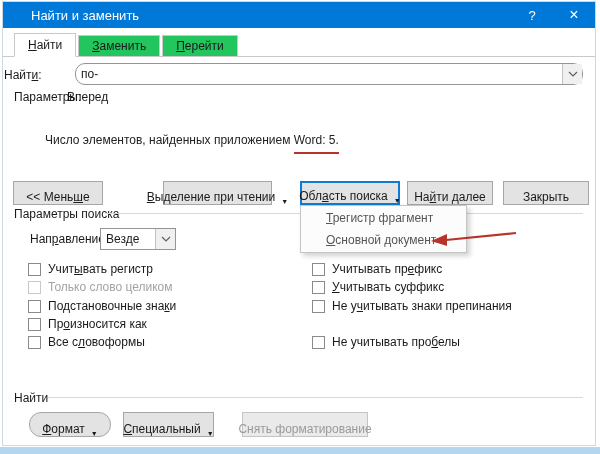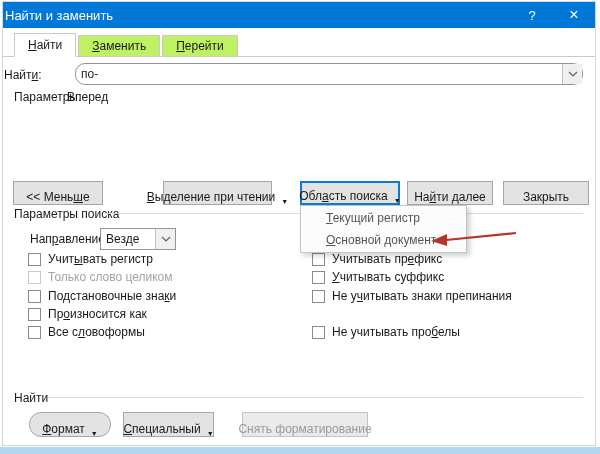--- a/index.html
+++ b/index.html
@@ -11,42 +11,42 @@
     font-size:12px; color:#1a1a1a;
     -webkit-font-smoothing:antialiased;
   }
   .bottom-strip { position:absolute; left:0; right:0; bottom:0; height:7px; background:#b5d6ef; }
   .window {
     position:absolute; left:2px; top:1px; width:594px; height:445px;
     background:#fff; border:1px solid #ccd8e4;
   }
   
   .titlebar { position:absolute; top:0; left:0; right:0; height:26px; background:#0078d7; color:#fff; display:flex; align-items:center; }
-  .titlebar .title { flex:1; padding-left:2px; font-size:13px; }
+  .titlebar .title { flex:1; padding-left:28px; font-size:13px; }
   .tb-btn { width:42px; height:26px; display:flex; align-items:center; justify-content:center; font-size:13px; cursor:default; }
   .tb-btn.close { font-size:16px; font-weight:400; }
   
   .tabbar { position:absolute; top:30px; left:0; right:0; height:25px; border-bottom:1px solid #c9c9c9; display:flex; align-items:flex-end; padding-left:11px; }
-  .tab { height:21px; line-height:20px; padding:0 13px; background:#bef264; border:1px solid #c9c9c9; border-bottom:none; margin-right:2px; white-space:nowrap; }
+  .tab { height:21px; line-height:20px; padding:0 13px; background:#22c55e; border:1px solid #c9c9c9; border-bottom:none; margin-right:2px; white-space:nowrap; }
   .tab.active { height:24px; line-height:23px; background:#fff; margin-bottom:-1px; border-bottom:1px solid #fff; }
   u { text-decoration:underline; }
   .abs { position:absolute; }
   
   .combo { position:absolute; border:1px solid #949494; background:#fff; display:flex; align-items:stretch; }
   .combo .val { flex:1; padding-left:5px; display:flex; align-items:center; }
   .combo .dd { width:20px; background:#f0f0f0; border-left:1px solid #c2c2c2; display:flex; align-items:center; justify-content:center; }
   
   .btn { position:absolute; height:24px; background:#e3e3e3; border:1px solid #a6a6a6; display:flex; align-items:flex-end; justify-content:center; white-space:nowrap; cursor:default; }
   .btn .dd-arrow { font-size:7px; margin-left:6px; position:relative; top:1px; }
   .btn.focused { border:2px solid #0e7ad3; }
   .btn.disabled { background:#eaeaea; border-color:#c4c4c4; color:#9a9a9a; }
   
   .groupline { position:absolute; height:1px; background:#d9d9d9; }
   
-  .chk-row { position:absolute; display:flex; align-items:center; height:14px; white-space:nowrap; }
+  .chk-row { position:absolute; display:flex; align-items:center; height:14px; white-space:nowrap;margin-top:10px; }
   .chk { width:13px; height:13px; border:1px solid #8a8a8a; background:#fff; flex:0 0 auto; margin-right:7px; }
   .chk-row.disabled { color:#a3a3a3; }
   .chk-row.disabled .chk { border-color:#c9c9c9; }
   
   .message { position:absolute; left:42px; top:131px; color:#222; }
   .red-underline { display:inline-block; border-bottom:2px solid #b5342c; padding-bottom:5px; }
   
   .menu { position:absolute; left:297px; top:203px; width:167px; background:#fcfcfc; border:1px solid #c5c5c5; box-shadow:3px 3px 5px rgba(0,0,0,0.18); z-index:5; padding:1px 0; }
   .menu-item { height:22px; line-height:22px; padding-left:25px; color:#565656; cursor:default; }
   .annotation-arrow { position:absolute; left:427px; top:228px; z-index:6; }
@@ -74,20 +74,21 @@
     <div class="dd">
       <svg width="10" height="6" viewBox="0 0 10 6">
           <path d="M1 1 L5 5 L9 1" stroke="#606060" stroke-width="1.2" fill="none"></path>
         </svg>
     </div>
   </div>
 
   <div class="abs" style="left:11px; top:88px;">Параметры:</div>
   <div class="abs" style="left:64px; top:88px;">Вперед</div>
 
+  <div class="message"><span>Число элементов, найденных приложением </span><span class="red-underline">Word: 5.</span></div>
 
   <div class="btn" style="left:10px; top:179px; width:90px;">
       <span><span>&lt;&lt; Мень</span><u>ш</u><span>е</span></span>
     </div>
   <div class="btn" style="left:160px; top:179px; width:109px;">
       <span><u>В</u><span>ыделение при чтении</span></span>
       <span class="dd-arrow">▼</span>
     </div>
   <div class="btn focused" style="left:297px; top:179px; width:100px;">
       <span><span>Обл</span><u>а</u><span>сть поиска</span></span>
@@ -160,21 +161,21 @@
     </div>
   <div class="btn" style="left:120px; top:410px; width:91px; height:25px;">
       <span><u>С</u><span>пециальный</span></span>
       <span class="dd-arrow">▼</span>
     </div>
   <div class="btn disabled" style="left:219px; top:410px; width:126px; height:25px;margin-left:20px;">
       <span>Снять форматирование</span>
     </div>
 
   <div class="menu">
-    <div class="menu-item"><u>Т</u><span>екущий регистр</span></div>
+    <div class="menu-item"><u>Т</u><span>регистр фрагмент</span></div>
     <div class="menu-item"><u>О</u><span>сновной документ</span></div>
   </div>
 
   <div class="annotation-arrow">
     <svg width="88" height="16" viewBox="0 0 88 16">
       <path d="M86 3 L16 10" stroke-width="2.2" fill="none" stroke="#b5342c"></path>
       <polygon points="1,11 17,4 17,16" fill="#b5342c"></polygon>
     </svg>
   </div>
 

